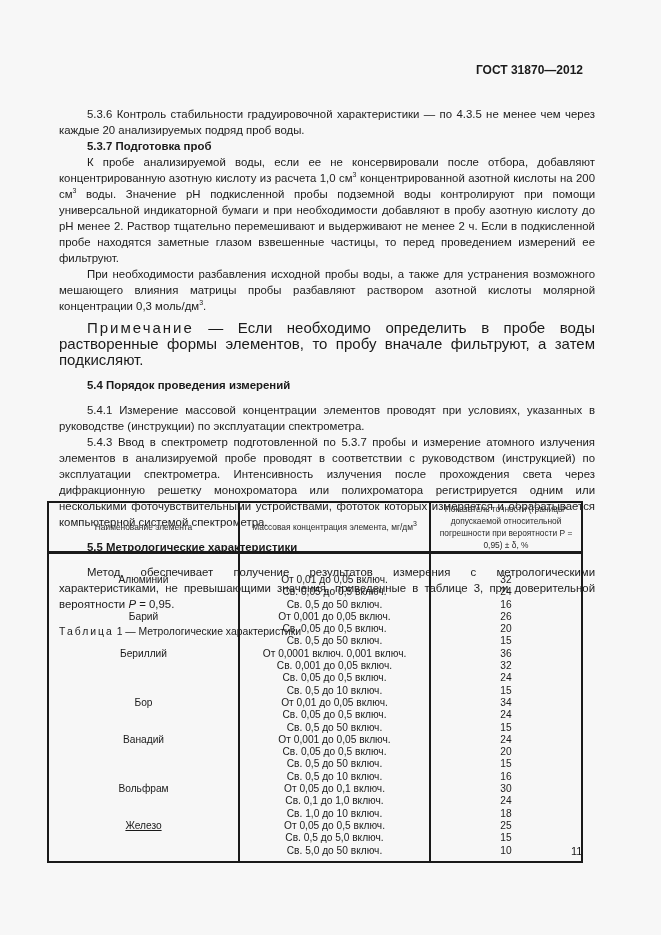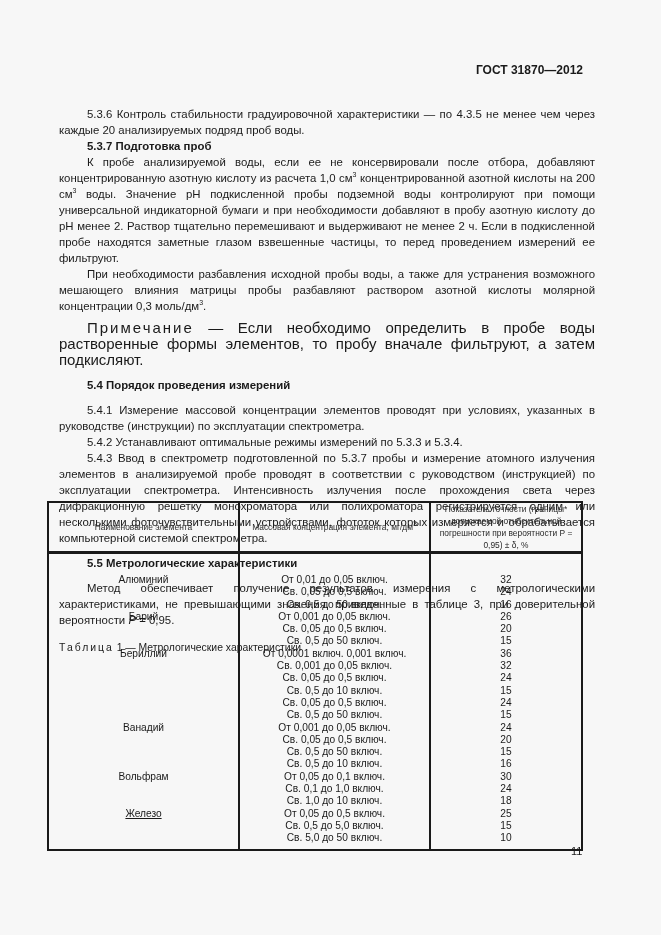--- a/index.html
+++ b/index.html
@@ -46,21 +46,20 @@
 <div class="hdr">ГОСТ 31870—2012</div>
 
 <div class="body-text">
   <p>5.3.6 Контроль стабильности градуировочной характеристики — по 4.3.5 не менее чем через каждые 20 анализируемых подряд проб воды.</p>
   <h3>5.3.7 Подготовка проб</h3>
   <p><span>К пробе анализируемой воды, если ее не консервировали после отбора, добавляют концентрированную азотную кислоту из расчета 1,0 см</span><sup>3</sup><span> концентрированной азотной кислоты на 200 см</span><sup>3</sup><span> воды. Значение pH подкисленной пробы подземной воды контролируют при помощи универсальной индикаторной бумаги и при необходимости добавляют в пробу азотную кислоту до pH менее 2. Раствор тщательно перемешивают и выдерживают не менее 2 ч. Если в подкисленной пробе находятся заметные глазом взвешенные частицы, то перед проведением измерений ее фильтруют.</span></p>
   <p><span>При необходимости разбавления исходной пробы воды, а также для устранения возможного мешающего влияния матрицы пробы разбавляют раствором азотной кислоты молярной концентрации 0,3 моль/дм</span><sup>3</sup><span>.</span></p>
   <p class="note"><span class="spaced">Примечание</span><span> — Если необходимо определить в пробе воды растворенные формы элементов, то пробу вначале фильтруют, а затем подкисляют.</span></p>
   <h3 class="sec">5.4 Порядок проведения измерений</h3>
   <p class="sec">5.4.1 Измерение массовой концентрации элементов проводят при условиях, указанных в руководстве (инструкции) по эксплуатации спектрометра.</p>
-  <p>5.4.2 Устанавливают оптимальные режимы измерений по 5.3.3 и 5.3.4.</p>
   <p>5.4.3 Ввод в спектрометр подготовленной по 5.3.7 пробы и измерение атомного излучения элементов в анализируемой пробе проводят в соответствии с руководством (инструкцией) по эксплуатации спектрометра. Интенсивность излучения после прохождения света через дифракционную решетку монохроматора или полихроматора регистрируется одним или несколькими фоточувствительными устройствами, фототок которых измеряется и обрабатывается компьютерной системой спектрометра.</p>
   <h3 class="sec">5.5 Метрологические характеристики</h3>
   <p class="sec"><span>Метод обеспечивает получение результатов измерения с метрологическими характеристиками, не превышающими значения, приведенные в таблице 3, при доверительной вероятности </span><i>P</i><span> = 0,95.</span></p>
   <p class="tcap"><span class="spaced">Таблица</span><span> 1 — Метрологические характеристики</span></p>
 </div>
 
 <table>
   <thead>
     <tr>
       <th class="c1" style="border-left:none">Наименование элемента</th>
@@ -111,20 +110,25 @@
       </tr>
       <tr>
         <td style="border-left: none;"></td>
         <td>Св. 0,05 до 0,5 включ.</td>
         <td>24</td>
       </tr>
       <tr>
         <td style="border-left: none;"></td>
         <td>Св. 0,5 до 10 включ.</td>
         <td>15</td>
+      </tr>
+      <tr>
+        <td style="border-left: none;">Бор</td>
+        <td>От 0,01 до 0,05 включ.</td>
+        <td>34</td>
       </tr>
       <tr>
         <td style="border-left: none;"></td>
         <td>Св. 0,05 до 0,5 включ.</td>
         <td>24</td>
       </tr>
       <tr>
         <td style="border-left: none;"></td>
         <td>Св. 0,5 до 50 включ.</td>
         <td>15</td>

